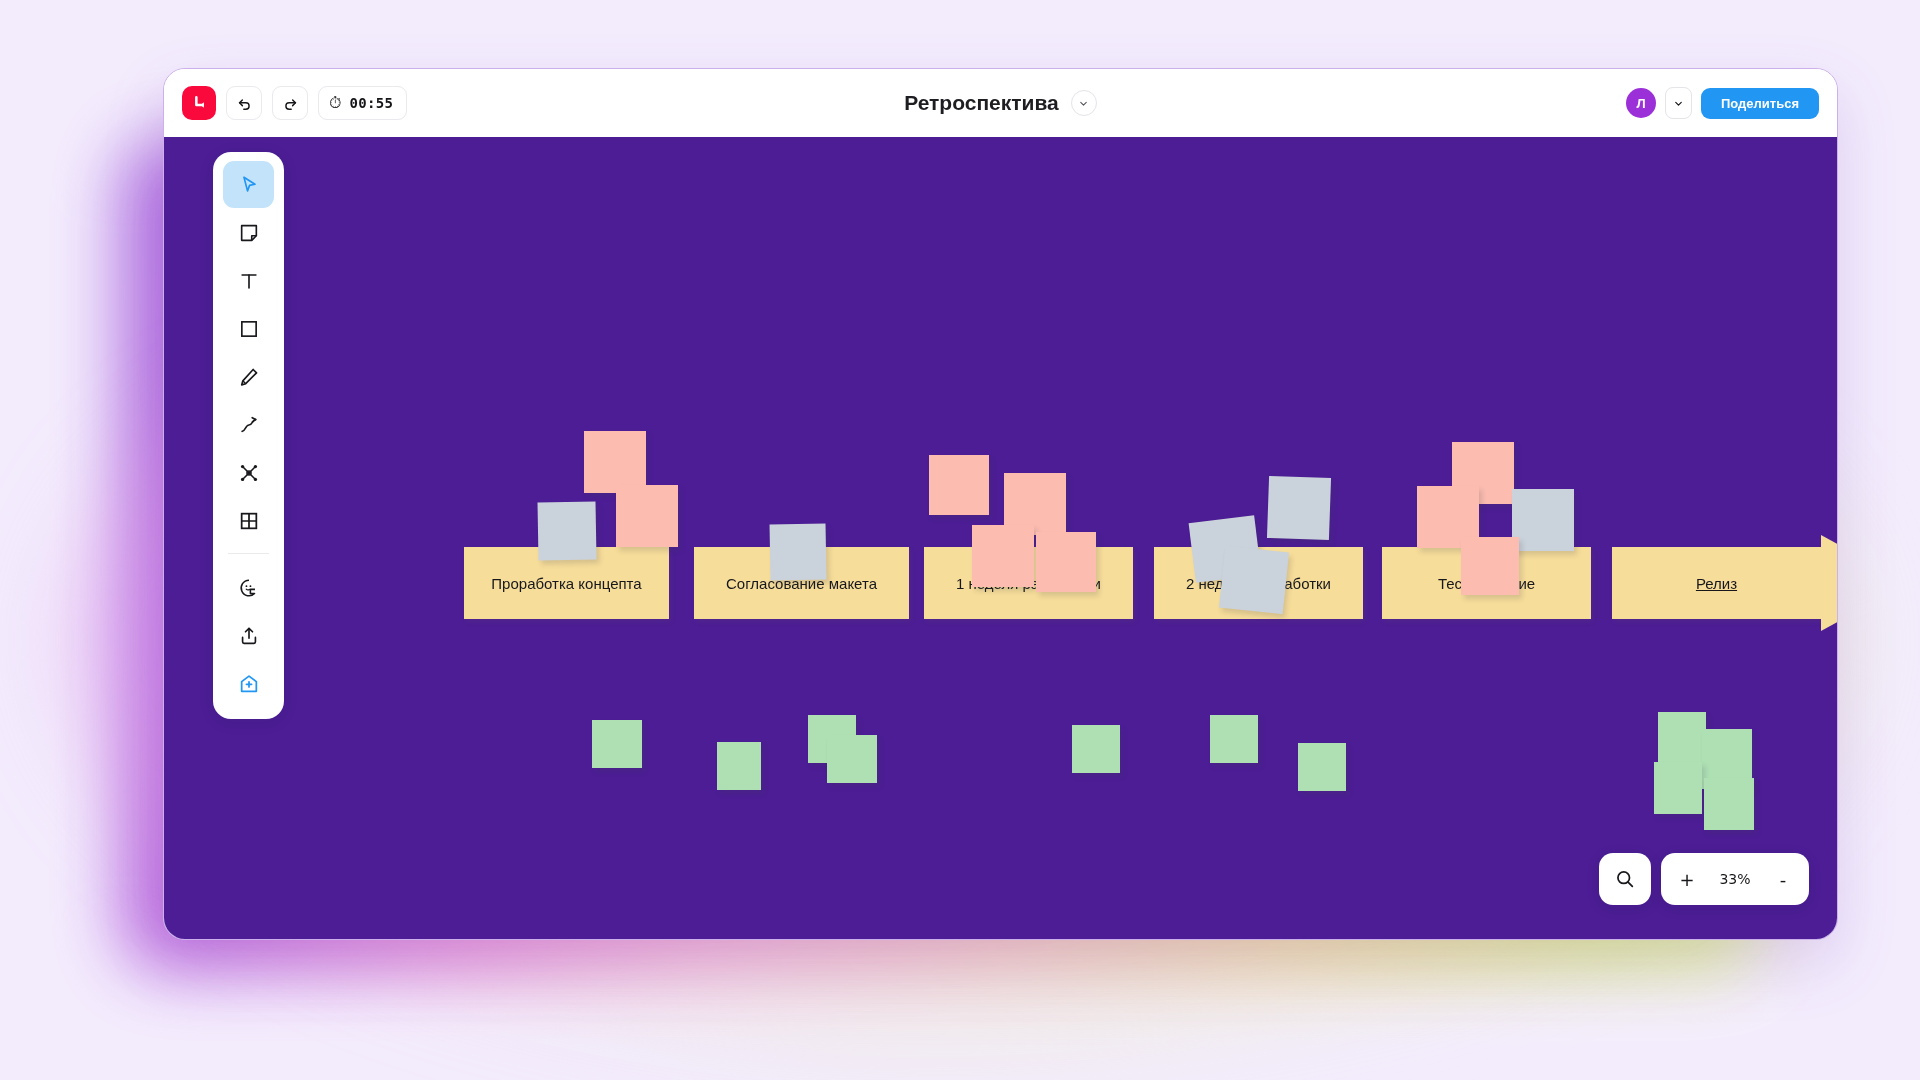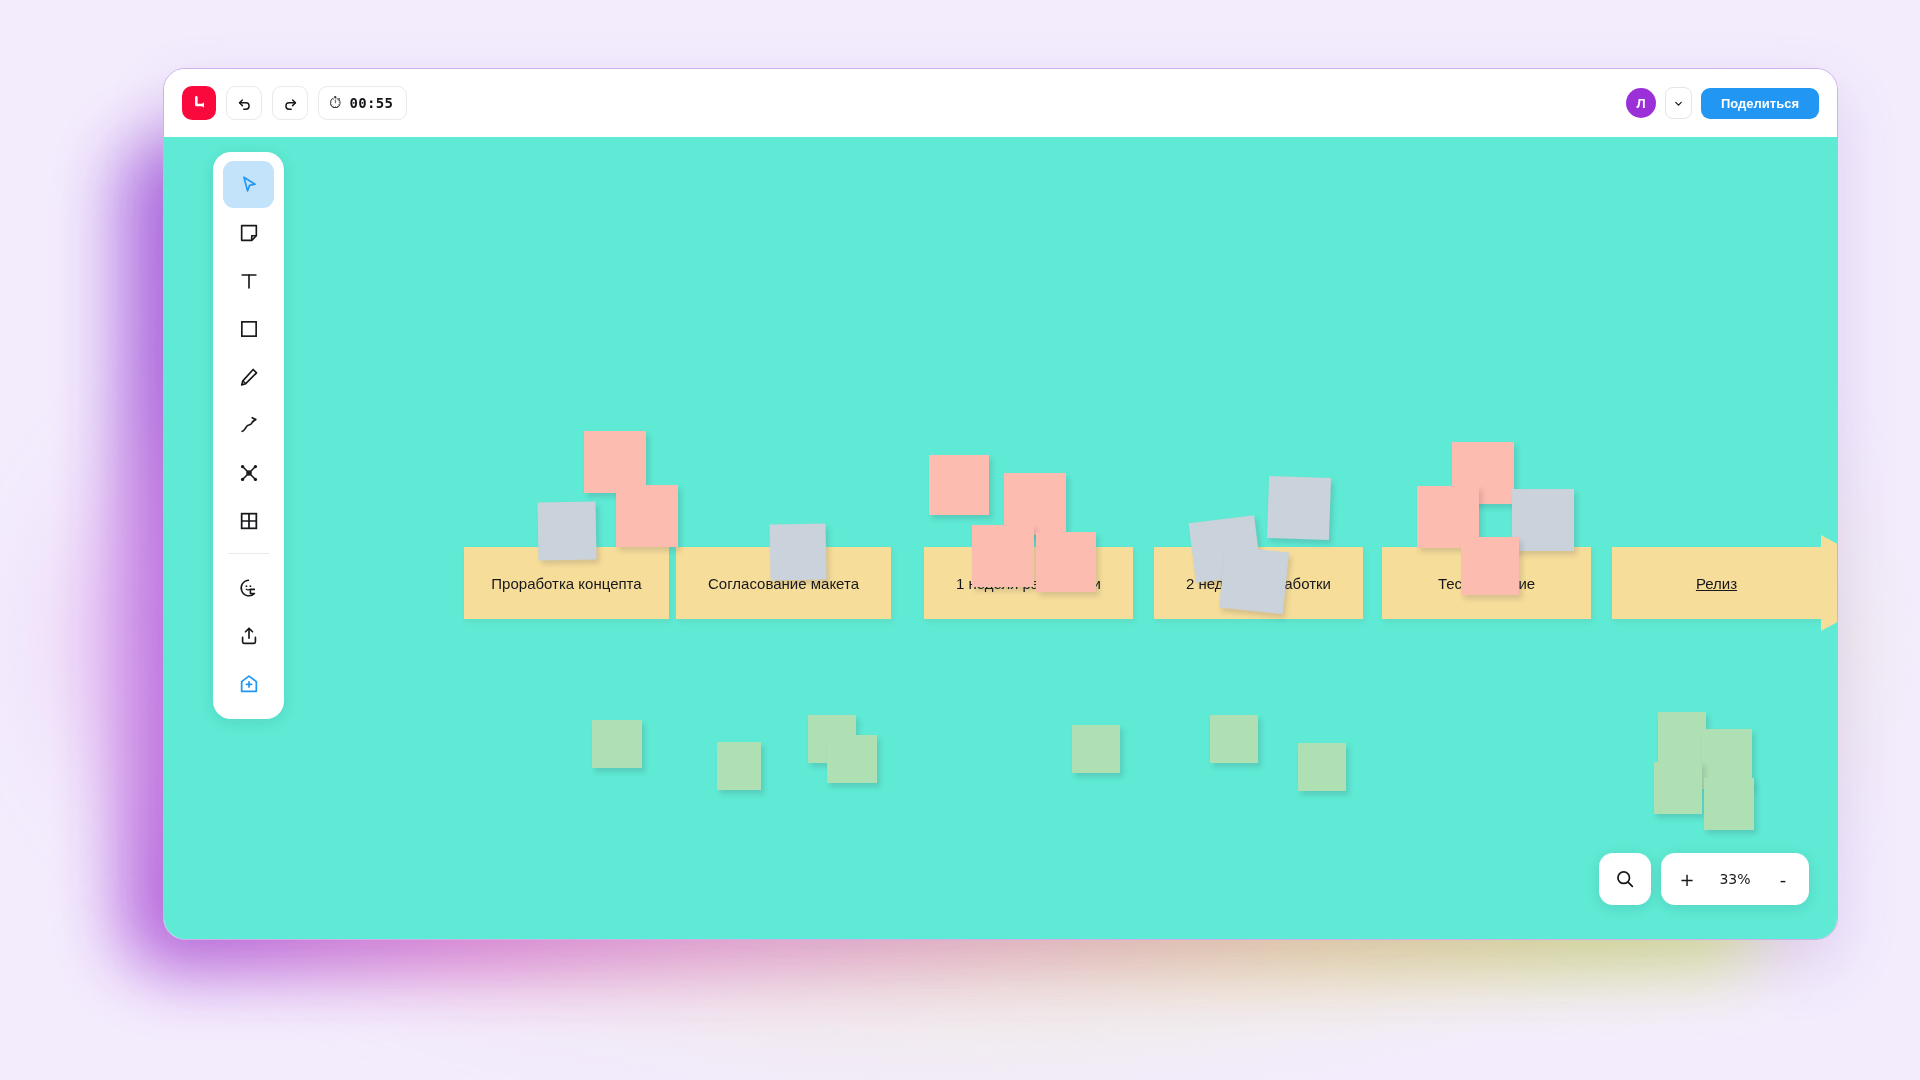--- a/index.html
+++ b/index.html
@@ -178,21 +178,21 @@
     border: none;
     display: flex; align-items: center; justify-content: center;
     cursor: pointer;
     font-family: "Liberation Sans", sans-serif;
   }
 
   
   .canvas {
     flex: 1;
     position: relative;
-    background: #5eead4;
+    background: #4c1d95;
     overflow: hidden;
     padding-left: 28px;
   }
 
   
   .left-toolbar {
     position: absolute;
     left: 49px; top: 15px;
     width: 71px;
     background: #ffffff;
@@ -328,20 +328,28 @@
         <path d="M15 7 L19 11 L15 15" stroke="#18181c" stroke-width="2" stroke-linecap="round" stroke-linejoin="round"></path>
         <path d="M19 11 H10 a4.5 4.5 0 0 0 0 9 H13" stroke="#18181c" stroke-width="2" stroke-linecap="round" fill="none"></path>
       </svg>
     </div>
 
     <div class="timer-pill">
       <span class="timer-emoji">⏱</span>
       <span class="timer-text">00:55</span>
     </div>
 
+    <div class="title-zone">
+      <span class="board-title">Ретроспектива</span>
+      <span class="round-chevron">
+        <svg width="11" height="11" viewBox="0 0 24 24" fill="none">
+          <path d="M6 9.5 L12 15.5 L18 9.5" stroke="#55555e" stroke-width="2.4" stroke-linecap="round" stroke-linejoin="round"></path>
+        </svg>
+      </span>
+    </div>
 
     <div class="topbar-right">
       <div class="avatar">Л</div>
       <div class="avatar-caret">
         <svg width="11" height="11" viewBox="0 0 24 24" fill="none">
           <path d="M6 9.5 L12 15.5 L18 9.5" stroke="#18181c" stroke-width="2.6" stroke-linecap="round" stroke-linejoin="round"></path>
         </svg>
       </div>
       <button class="share-btn">Поделиться</button>
     </div>
@@ -434,21 +442,21 @@
           <path d="M12 9.6 V15.2 M9.2 12.4 H14.8" stroke="#2196f3" stroke-width="1.9" stroke-linecap="round"></path>
         </svg>
       </div>
     </div>
 
     <div class="timeline">
       <div id="phase-host">
           <div class="phase-card" style="left: 300px; top: 410px; width: 205px; background: rgb(247, 221, 154);">
             <span>Проработка концепта</span>
           </div>
-          <div class="phase-card" style="left: 512px; top: 410px; width: 215px; background: rgb(247, 221, 154);">
+          <div class="phase-card" style="left: 530px; top: 410px; width: 215px; background: rgb(247, 221, 154);">
             <span>Согласование макета</span>
           </div>
           <div class="phase-card" style="left: 760px; top: 410px; width: 209px; background: rgb(247, 221, 154);">
             <span>1 неделя разработки</span>
           </div>
           <div class="phase-card" style="left: 990px; top: 410px; width: 209px; background: rgb(247, 221, 154);">
             <span>2 неделя разработки</span>
           </div>
           <div class="phase-card" style="left: 1218px; top: 410px; width: 209px; background: rgb(247, 221, 154);">
             <span>Тестирование</span>

